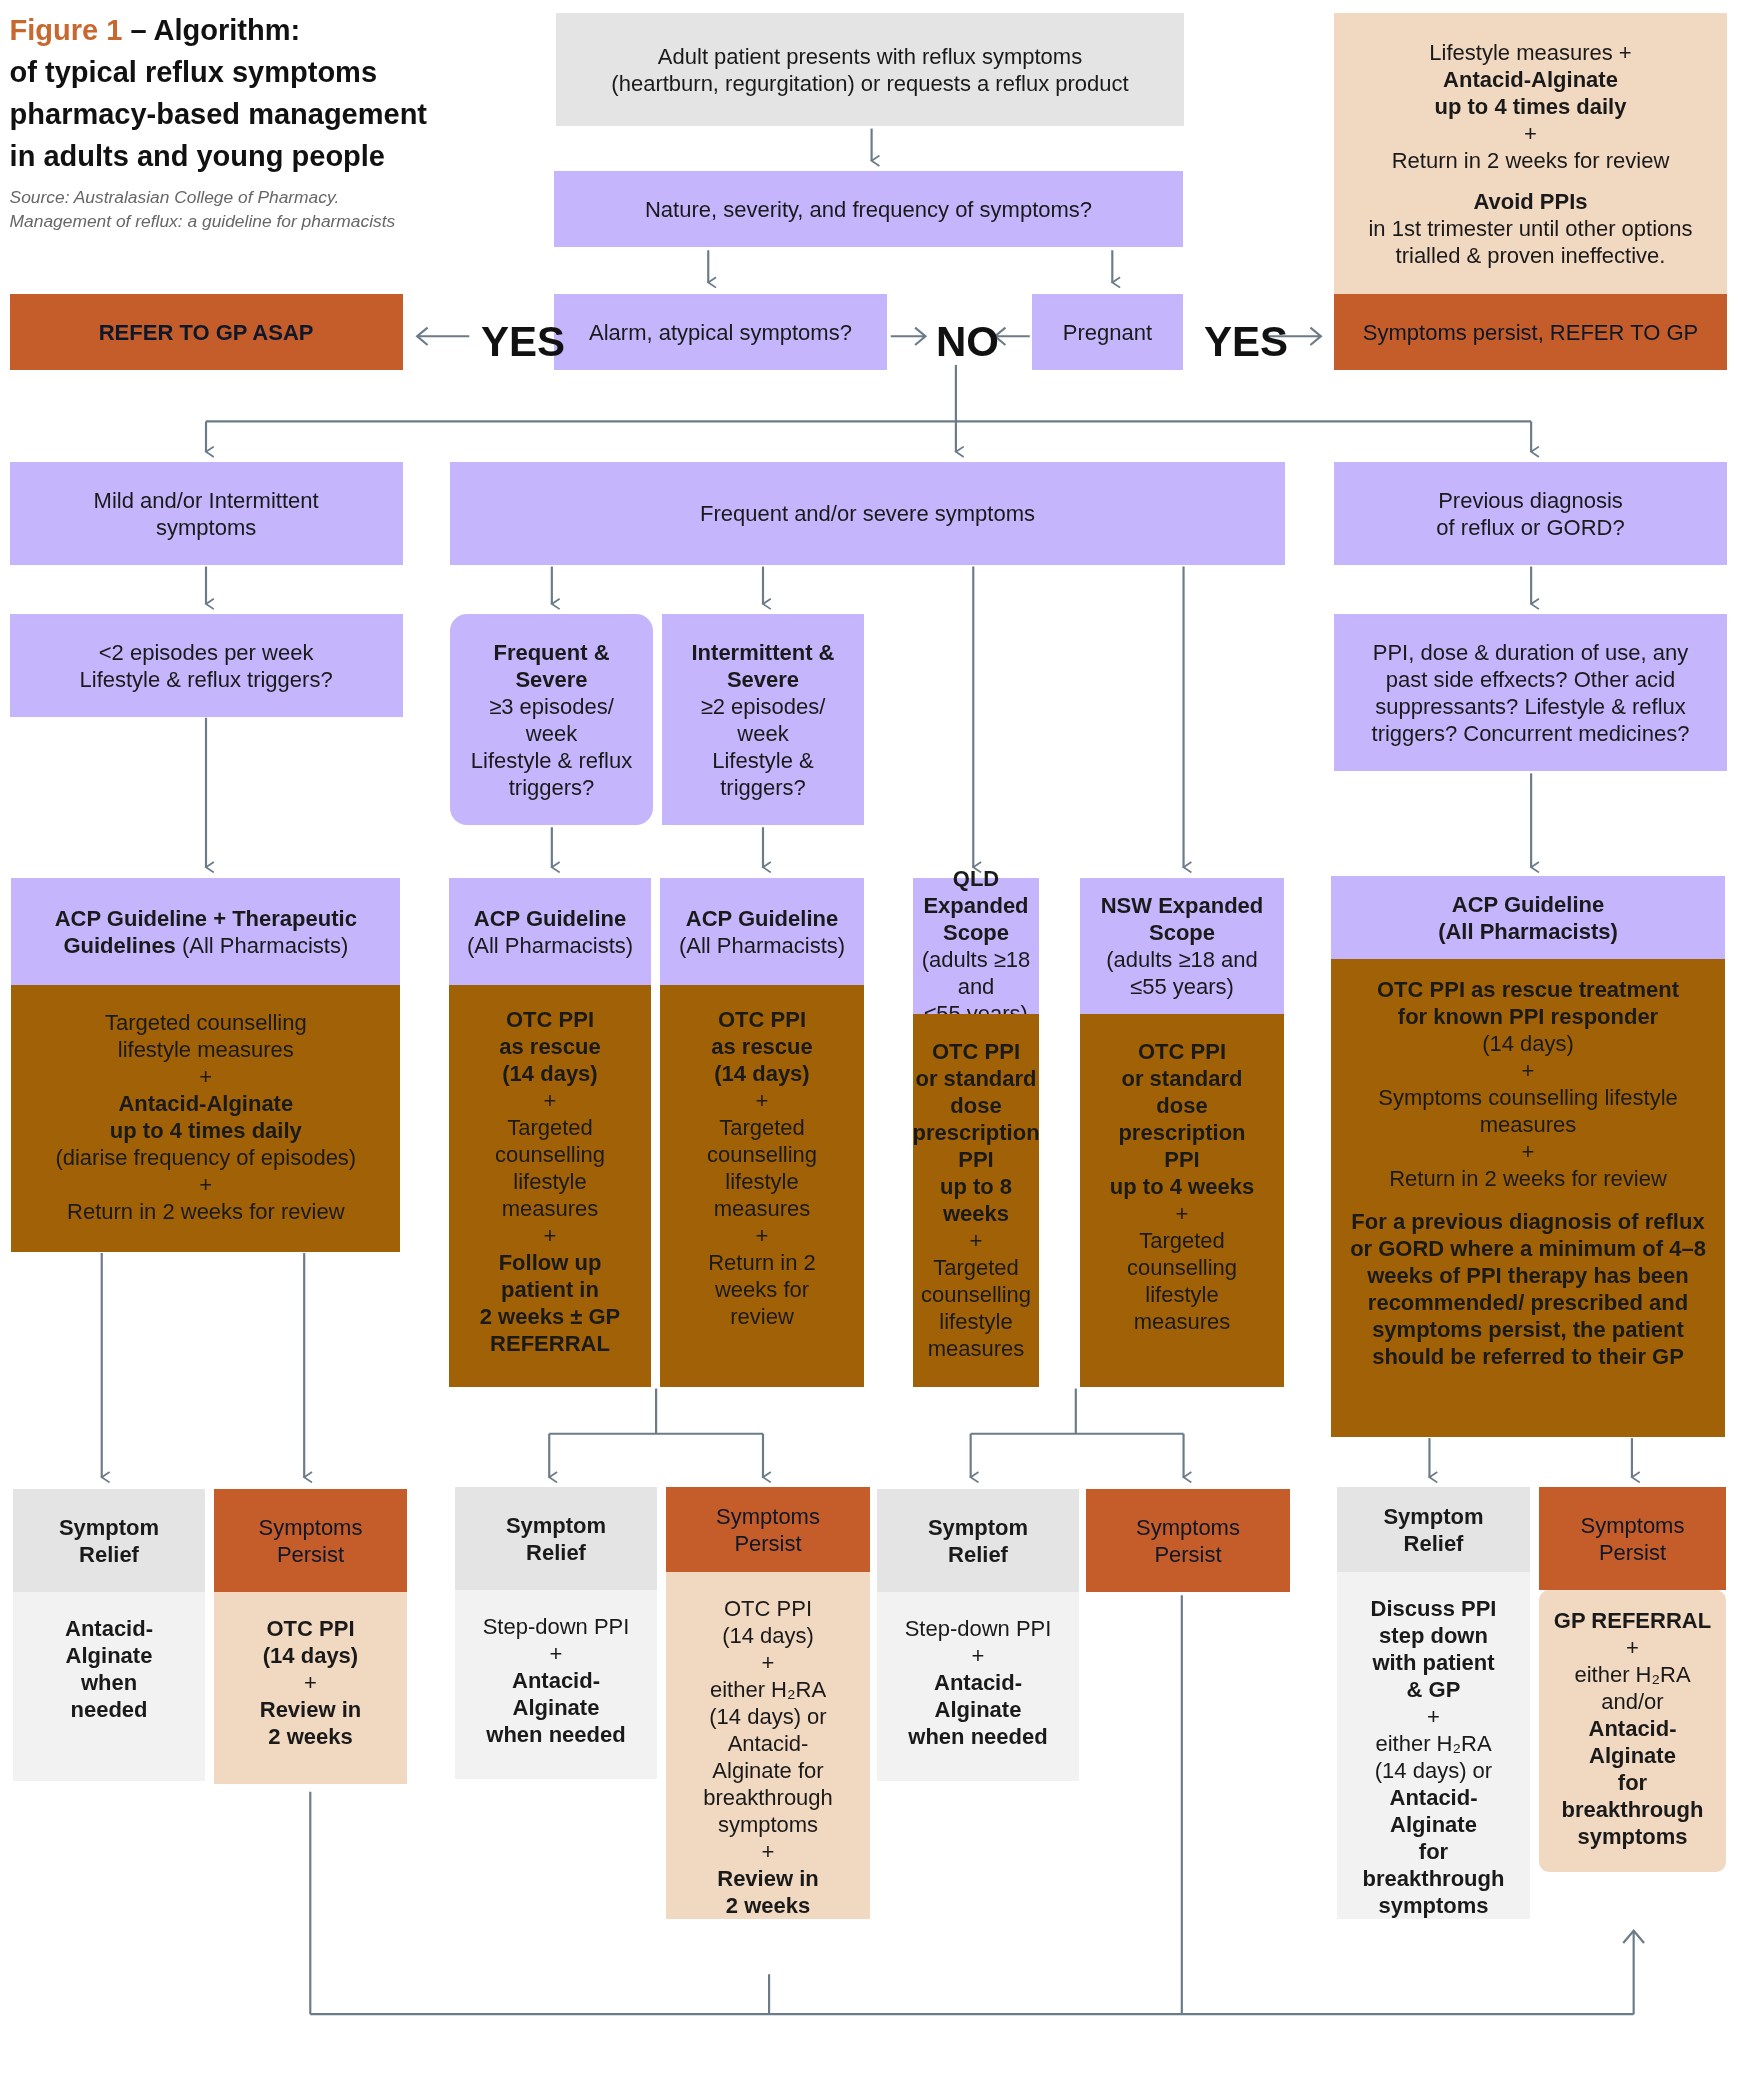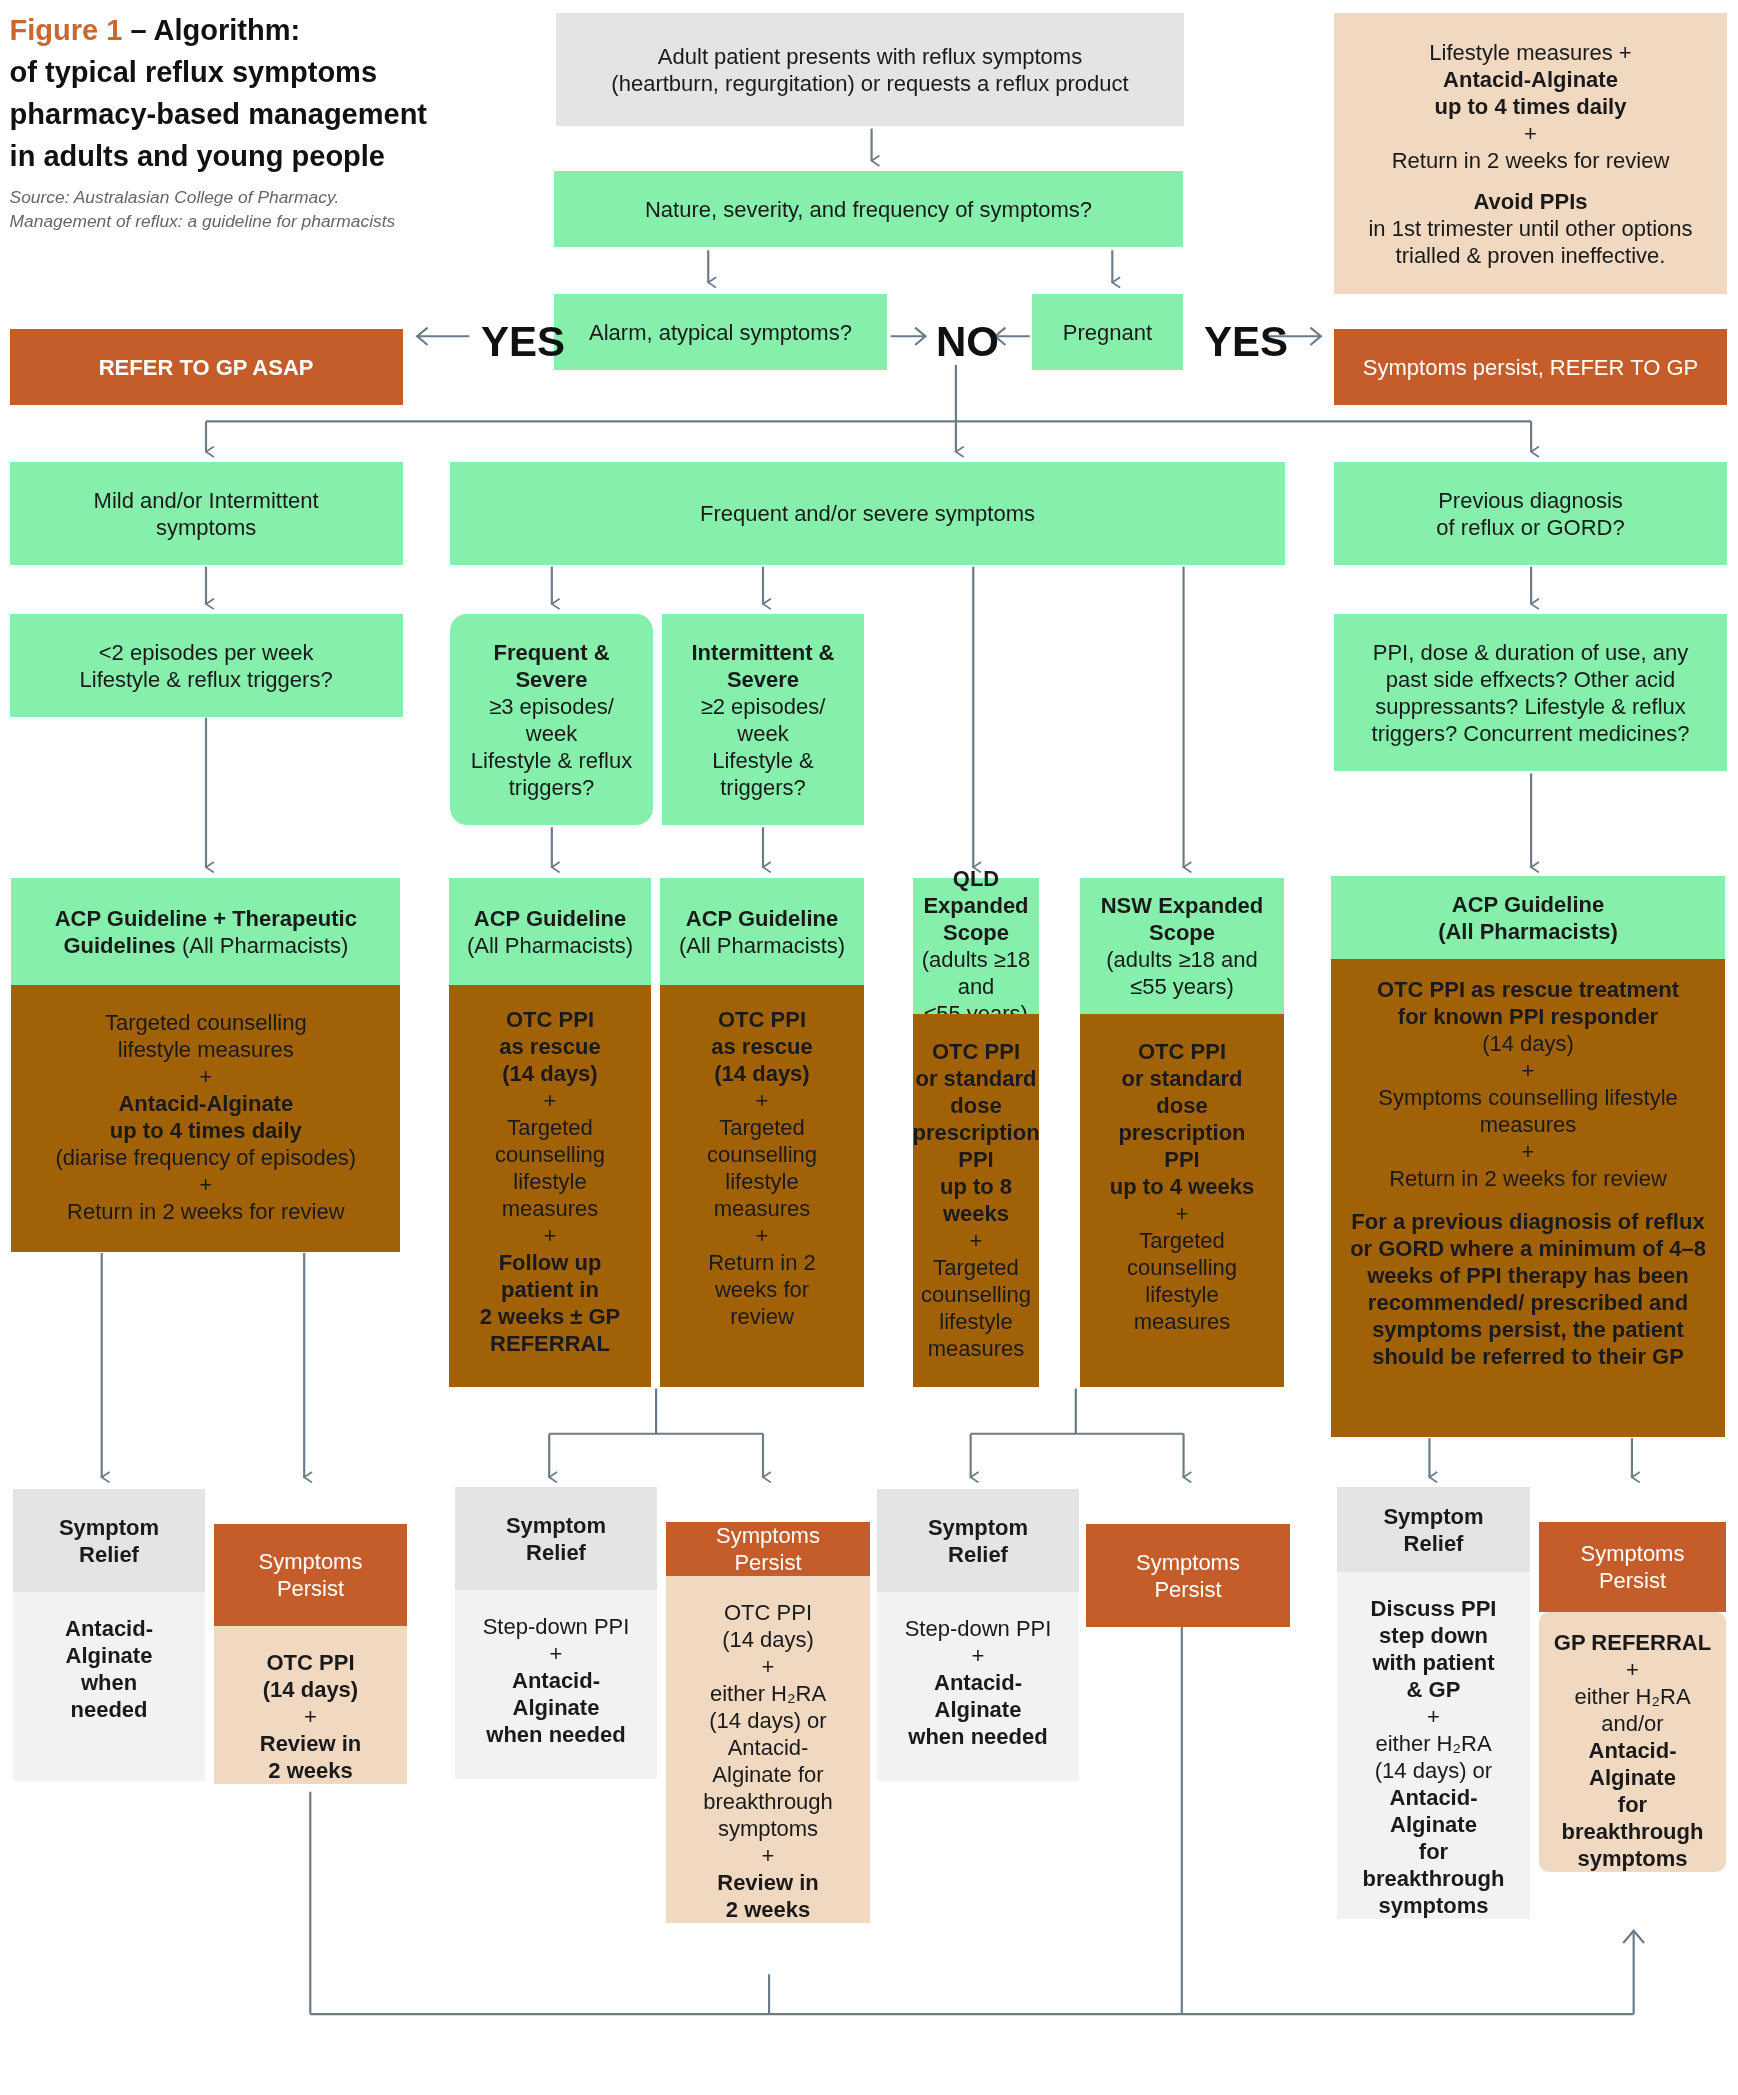--- a/index.html
+++ b/index.html
@@ -1,21 +1,21 @@
 <!DOCTYPE html>
 <html style="font-size:14px"><head>
 <meta charset="utf-8">
 <style>
   html,body{margin:0;padding:0;background:#ffffff;}
   body{width:1738px;height:2095px;position:relative;overflow:hidden;font-family:"Liberation Sans","DejaVu Sans",sans-serif;color:#1a1a1a;}
   .box{position:absolute;box-sizing:border-box;display:flex;flex-direction:column;align-items:center;justify-content:center;text-align:center;}
   .grey{background:#e4e4e4;}
-  .blue{background:#86efac;}
+  .blue{background:#c4b5fd;}
   .lblue{background:#a16207;}
-  .orange{background:#c45d2a;color:#ffffff;margin-top:35px;}
+  .orange{background:#c45d2a;color:#0f172a;}
   .peach{background:#f1d8c1;}
   .lgrey{background:#f2f2f2;}
   .t{font-size:22px;line-height:27px;}
   .b{font-weight:bold;}
   .ln{display:block;}
   svg.lines{position:absolute;left:0;top:0;}
   .yesno{position:absolute;font-weight:bold;font-size:42px;color:#111;}
   #title{position:absolute;left:9.6px;top:8.7px;font-size:29px;line-height:42px;font-weight:bold;color:#111;}
   #title .fig{color:#c8682f;}
   #source{position:absolute;left:9.6px;top:185px;font-size:17.4px;line-height:24px;font-style:italic;color:#666;}

